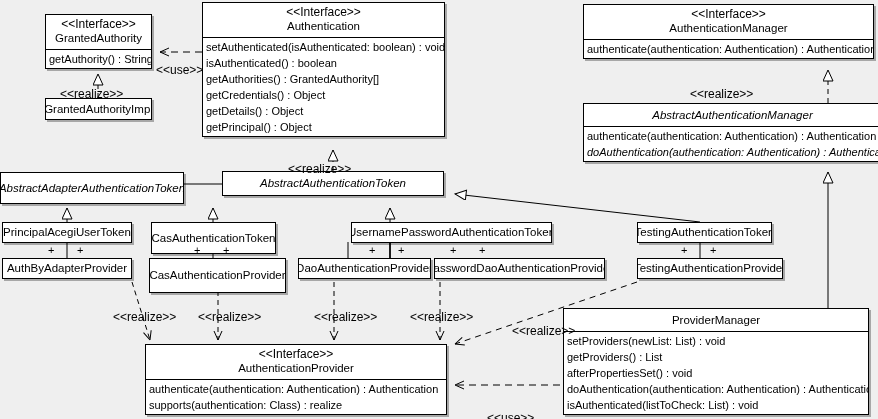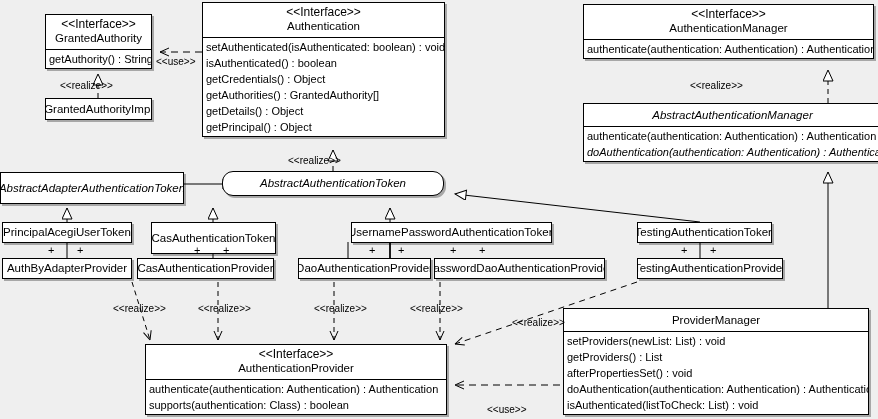--- a/index.html
+++ b/index.html
@@ -69,26 +69,27 @@
   .simple {
     display: flex;
     align-items: center;
     justify-content: center;
   }
   .simple .cname {
     padding: 0 4px;
   }
   .edge-label {
     position: absolute;
-    font-size: 10px;
+    font-size: 12px;
     line-height: 12px;
     color: #000;
     background: transparent;
     white-space: nowrap;
     z-index: 6;
+    margin-top: 8px;
   }
   .mult {
     position: absolute;
     font-size: 11px;
     line-height: 11px;
     color: #000;
     z-index: 6;
   }
 </style>
 </head>
@@ -180,22 +181,22 @@
   </div>
 
   <div class="uml-class" style="left:202px; top:2px; width:243px;">
     <div class="hdr">
       <div class="stereo">&lt;&lt;Interface&gt;&gt;</div>
       <div class="cname">Authentication</div>
     </div>
     <div class="members">
       <div class="member">setAuthenticated(isAuthenticated: boolean) : void</div>
       <div class="member">isAuthenticated() : boolean</div>
+      <div class="member">getAuthorities() : GrantedAuthority[]</div>
       <div class="member">getCredentials() : Object</div>
-      <div class="member">getAuthorities() : GrantedAuthority[]</div>
       <div class="member">getDetails() : Object</div>
       <div class="member">getPrincipal() : Object</div>
     </div>
   </div>
 
   <div class="uml-class" style="left:583px; top:4px; width:291px;">
     <div class="hdr">
       <div class="stereo">&lt;&lt;Interface&gt;&gt;</div>
       <div class="cname">AuthenticationManager</div>
     </div>
@@ -211,21 +212,21 @@
     <div class="members">
       <div class="member">authenticate(authentication: Authentication) : Authentication</div>
       <div class="member abstract">doAuthentication(authentication: Authentication) : Authentication</div>
     </div>
   </div>
 
   <div class="uml-class simple" style="left:0px; top:172px; width:184px; height:32px;">
     <div class="cname abstract">AbstractAdapterAuthenticationToken</div>
   </div>
 
-  <div class="uml-class simple" style="left:222px; top:171px; width:222px; height:25px;border-radius:11px;">
+  <div class="uml-class simple" style="left:222px; top:171px; width:222px; height:25px;">
     <div class="cname abstract">AbstractAuthenticationToken</div>
   </div>
 
   <div class="uml-class simple" style="left:2px; top:222px; width:130px; height:21px;">
     <div class="cname">PrincipalAcegiUserToken</div>
   </div>
 
   <div class="uml-class simple" style="left:151px; top:222px; width:125px; height:32px;">
     <div class="cname">CasAuthenticationToken</div>
   </div>
@@ -235,21 +236,21 @@
   </div>
 
   <div class="uml-class simple" style="left:637px; top:222px; width:135px; height:21px;">
     <div class="cname">TestingAuthenticationToken</div>
   </div>
 
   <div class="uml-class simple" style="left:2px; top:258px; width:130px; height:21px;">
     <div class="cname">AuthByAdapterProvider</div>
   </div>
 
-  <div class="uml-class simple" style="left:137px; top:258px; width:137px; height:21px;">
+  <div class="uml-class simple" style="left:149px; top:258px; width:137px; height:35px;">
     <div class="cname">CasAuthenticationProvider</div>
   </div>
 
   <div class="uml-class simple" style="left:298px; top:258px; width:133px; height:21px;">
     <div class="cname">DaoAuthenticationProvider</div>
   </div>
 
   <div class="uml-class simple" style="left:434px; top:258px; width:171px; height:21px;">
     <div class="cname">PasswordDaoAuthenticationProvider</div>
   </div>
@@ -258,21 +259,21 @@
     <div class="cname">TestingAuthenticationProvider</div>
   </div>
 
   <div class="uml-class" style="left:145px; top:344px; width:302px;">
     <div class="hdr">
       <div class="stereo">&lt;&lt;Interface&gt;&gt;</div>
       <div class="cname">AuthenticationProvider</div>
     </div>
     <div class="members">
       <div class="member">authenticate(authentication: Authentication) : Authentication</div>
-      <div class="member">supports(authentication: Class) : boolean</div>
+      <div class="member">supports(authentication: Class) : realize</div>
     </div>
   </div>
 
   <div class="uml-class" style="left:563px; top:308px; width:306px;">
     <div class="hdr" style="padding-top:4px;">
       <div class="cname">ProviderManager</div>
     </div>
     <div class="members">
       <div class="member">setProviders(newList: List) : void</div>
       <div class="member">getProviders() : List</div>

